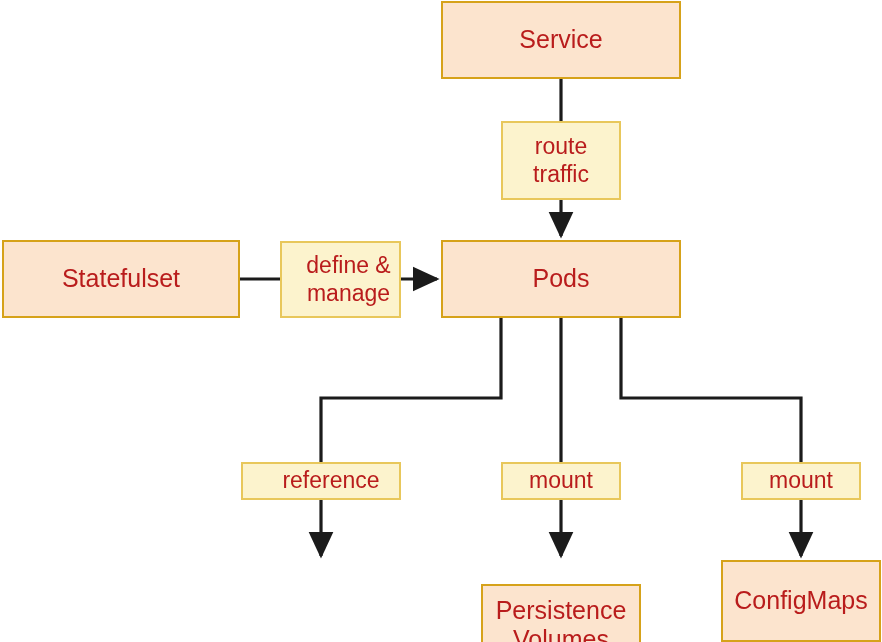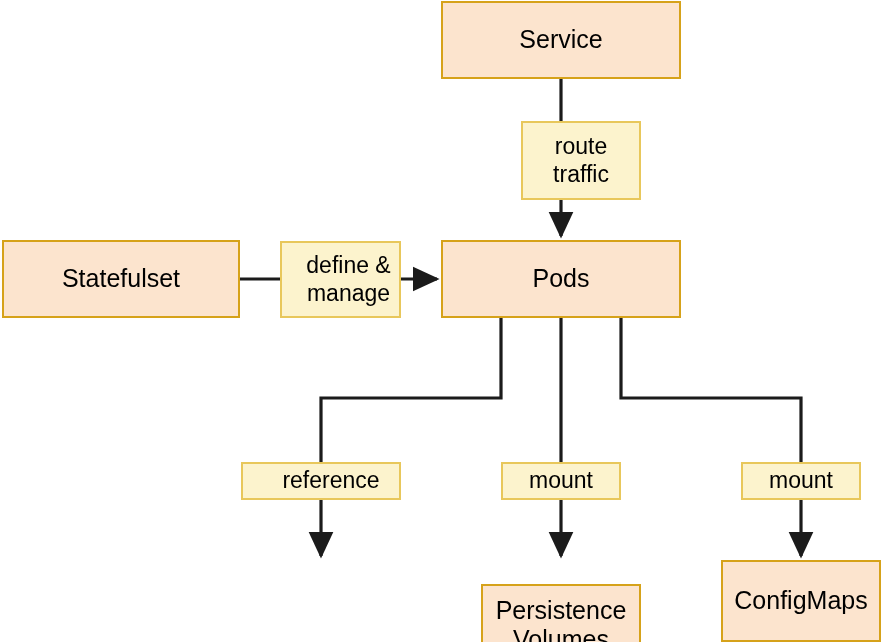--- a/index.html
+++ b/index.html
@@ -27,21 +27,21 @@
     height: 642px;
     pointer-events: none;
   }
   .node {
     position: absolute;
     box-sizing: border-box;
     display: flex;
     align-items: center;
     justify-content: center;
     text-align: center;
-    color: #000000;
+    color: #b91c1c;
     line-height: 1.18;
     white-space: pre-line;
   }
   .entity {
     background: #fce4ce;
     border: 2px solid #d6a21a;
     font-size: 25px;
   }
   .edgelabel {
     background: #fcf3cd;
@@ -90,21 +90,21 @@
   <div class="node entity" style="left:2px; top:240px; width:238px; height:78px;">Statefulset</div>
 
   <div class="node entity" style="left:441px; top:240px; width:240px; height:78px;text-align:center;">Pods</div>
 
 
   <div class="node entity" style="left:481px; top:584px; width:160px; height:82px;">Persistence
 Volumes</div>
 
   <div class="node entity" style="left:721px; top:560px; width:160px; height:82px;">ConfigMaps</div>
 
-  <div class="node edgelabel" style="left:501px; top:121px; width:120px; height:79px;margin-left:20px;">route
+  <div class="node edgelabel" style="left:501px; top:121px; width:120px; height:79px;">route
 traffic</div>
 
   <div class="node edgelabel" style="left:280px; top:241px; width:121px; height:77px;padding-left:16px;">define &amp;
 manage</div>
 
   <div class="node edgelabel" style="left:241px; top:462px; width:160px; height:38px;padding-left:20px;">reference</div>
 
   <div class="node edgelabel" style="left:501px; top:462px; width:120px; height:38px;">mount</div>
 
   <div class="node edgelabel" style="left:741px; top:462px; width:120px; height:38px;">mount</div>

